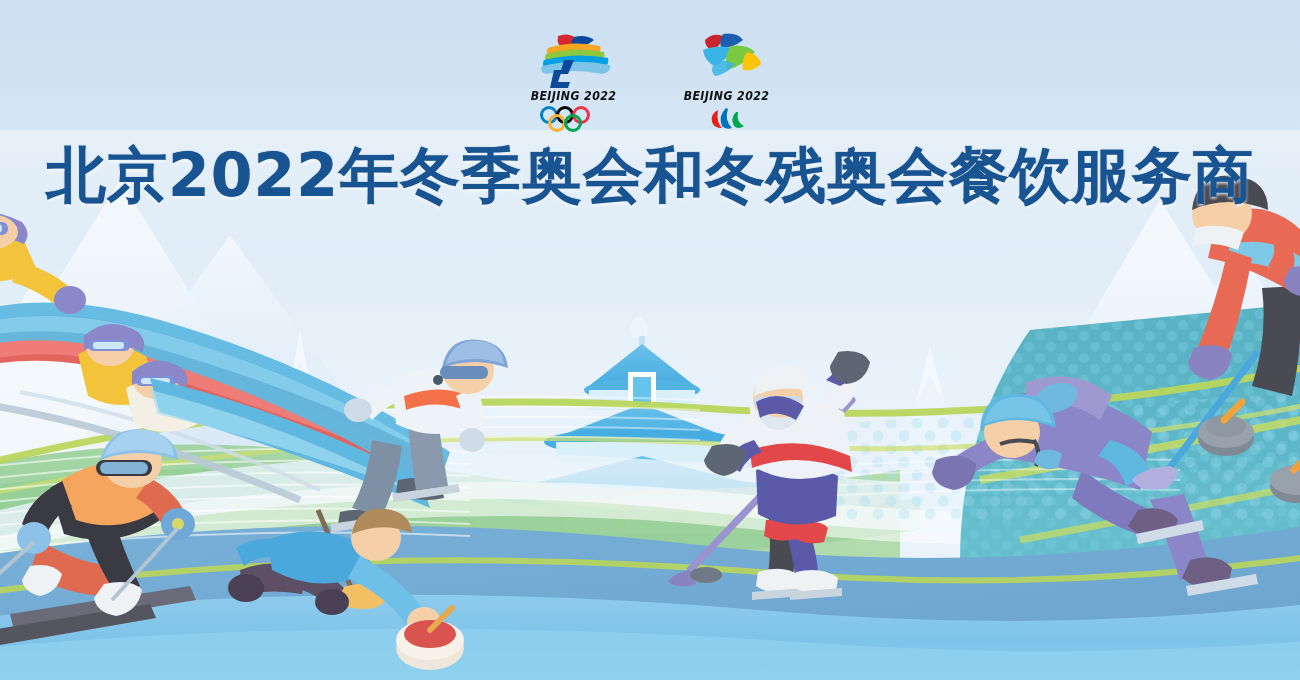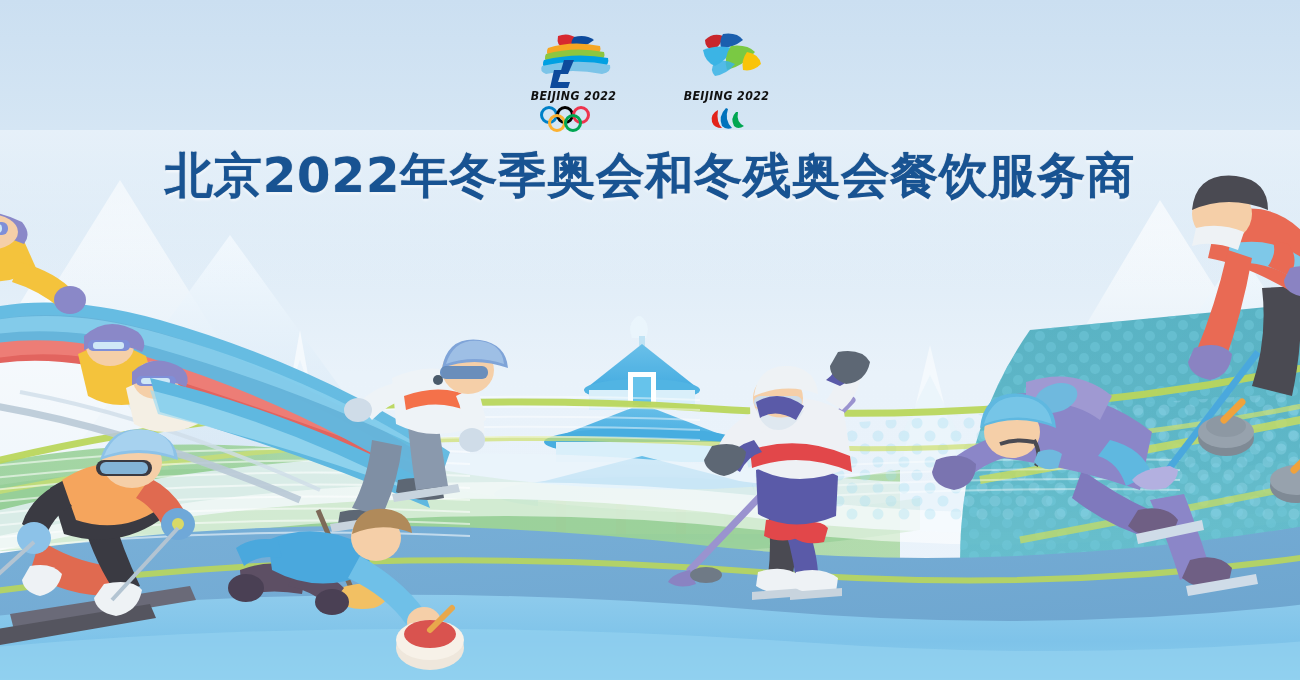--- a/index.html
+++ b/index.html
@@ -30,21 +30,21 @@
     transform:scaleY(1.08);
   }
   .logo-sub{height:26px;margin-top:3px;}
 
   
   #title{
     position:absolute;left:0;top:143px;width:1300px;
     text-align:center;z-index:45;
     font-family:"DejaVu Sans","Liberation Sans",sans-serif;
     font-weight:bold;
-    font-size:48px;line-height:64px;
+    font-size:60px;line-height:64px;
     letter-spacing:1px;
     color:#185392;
     text-shadow:0 2px 3px rgba(255,255,255,.75), 0 0 1px #0f3f72;
     white-space:nowrap;
   }
 </style>
 </head>
 <body>
 
 <div id="banner">

